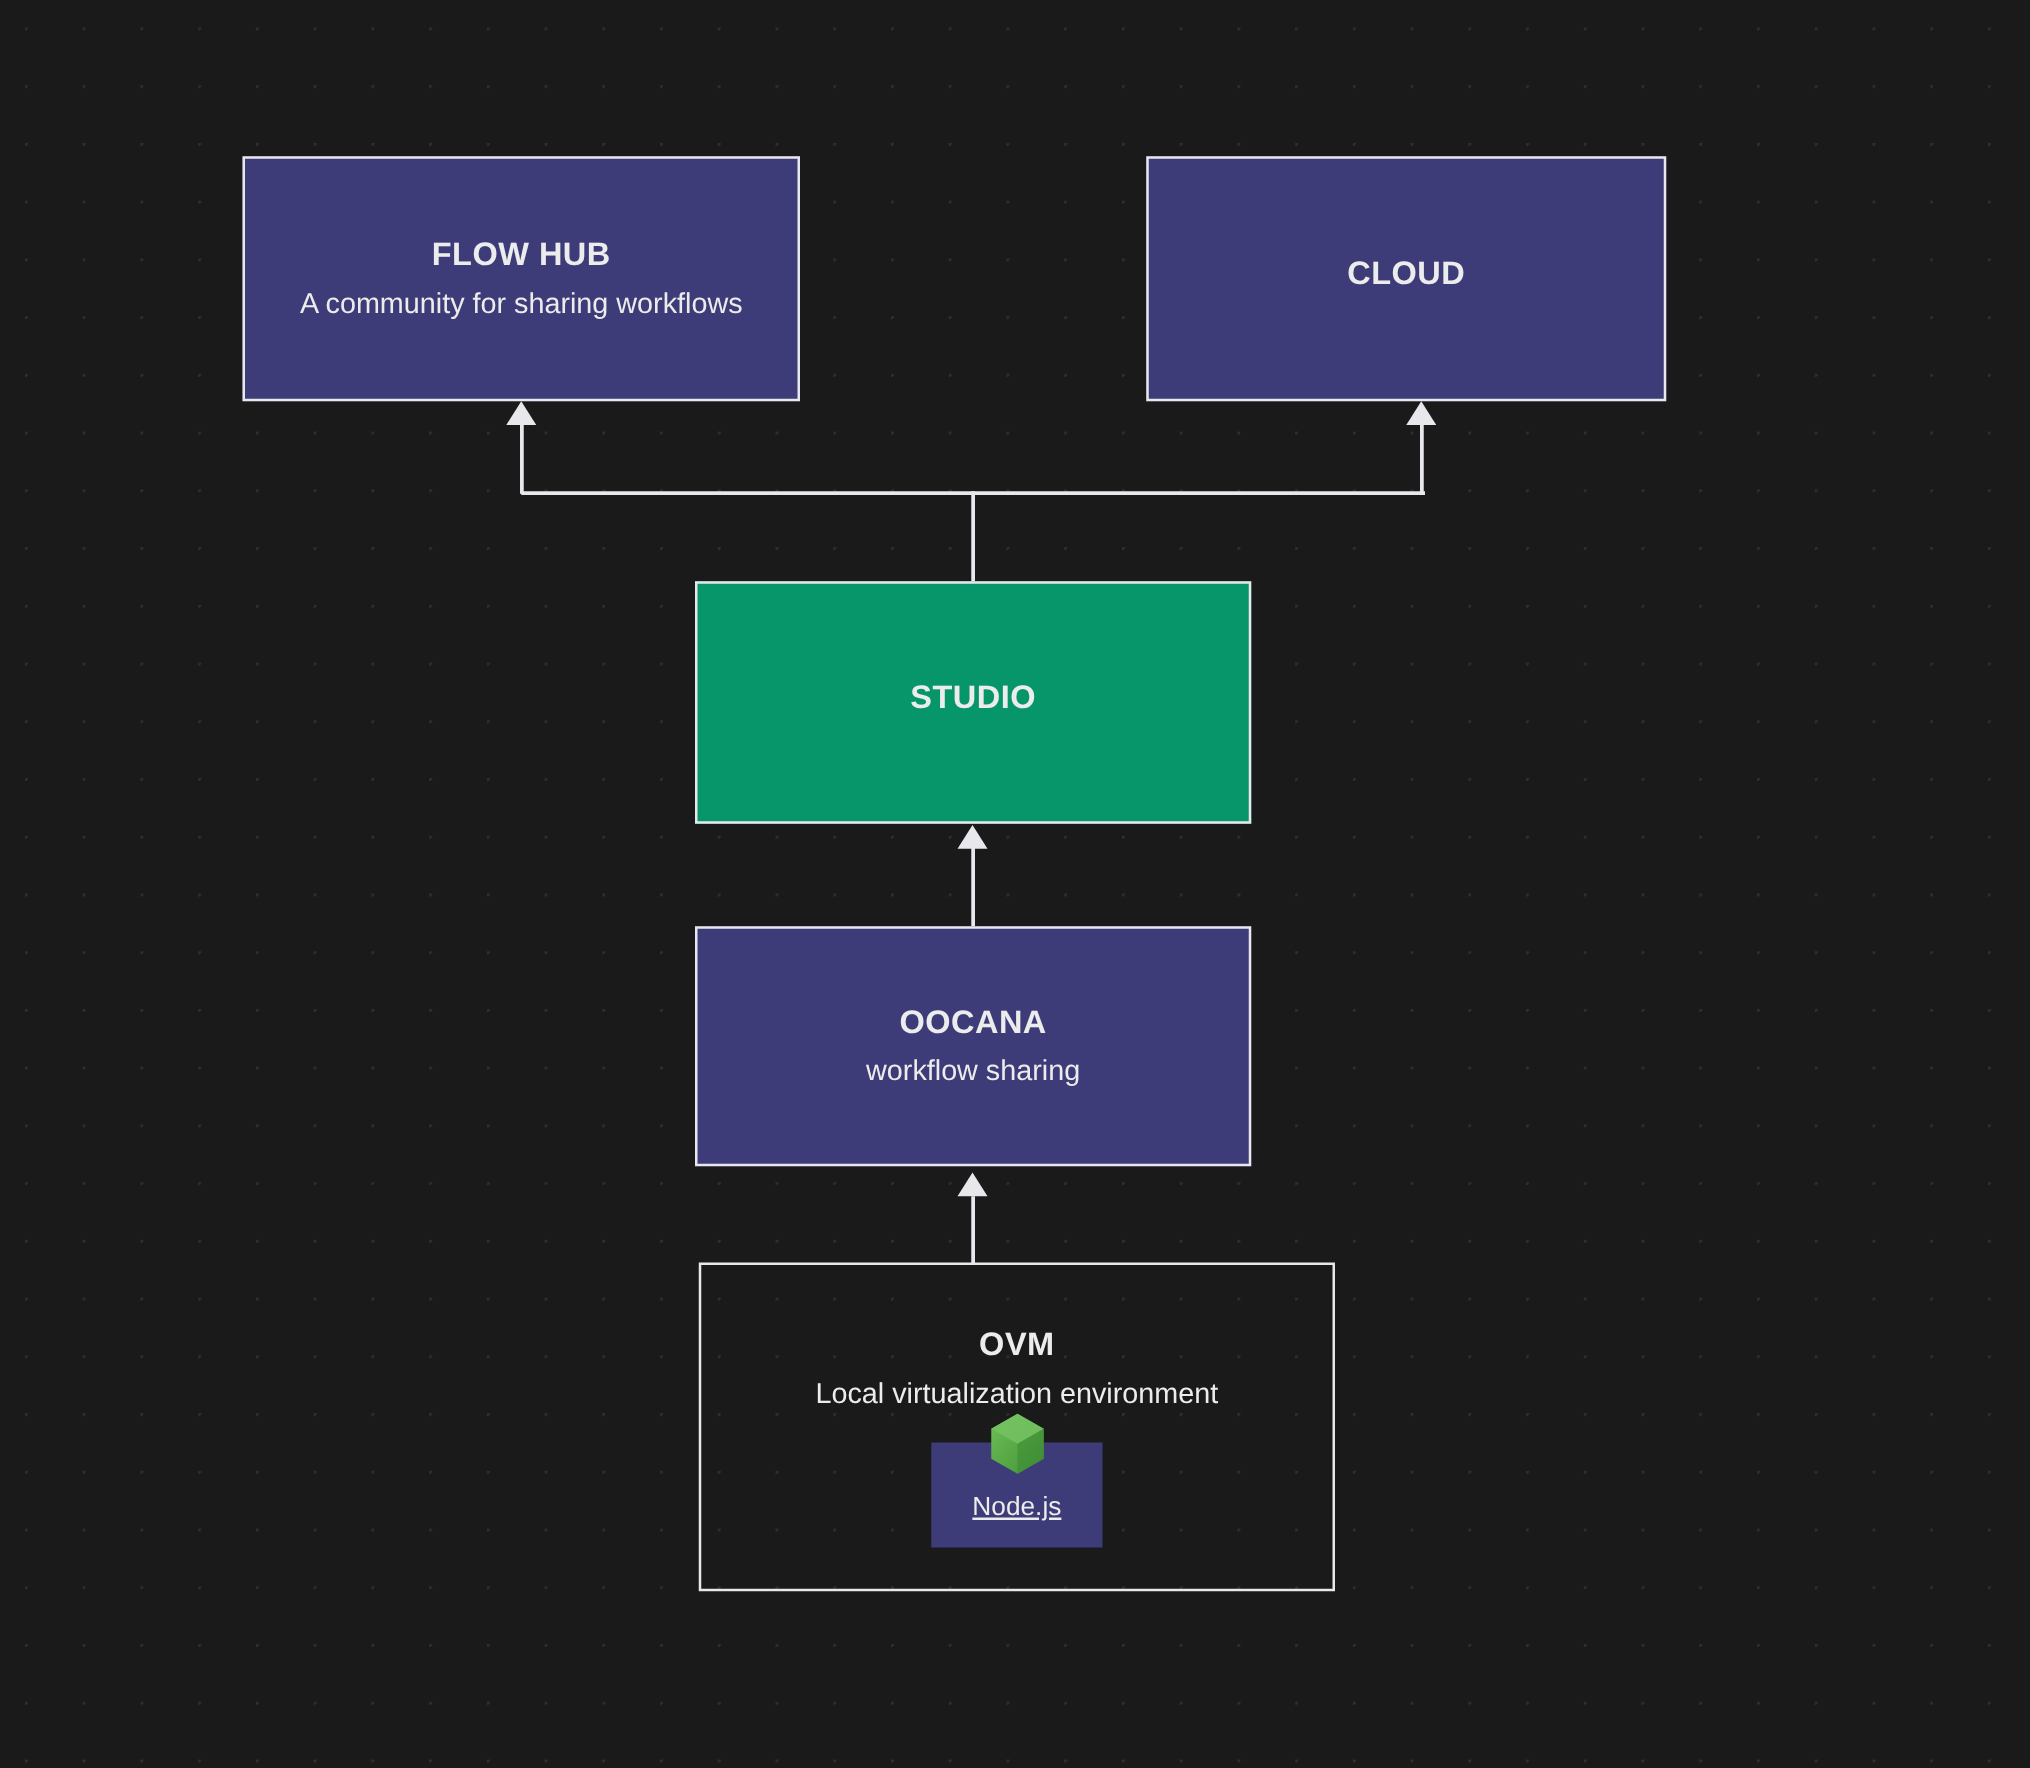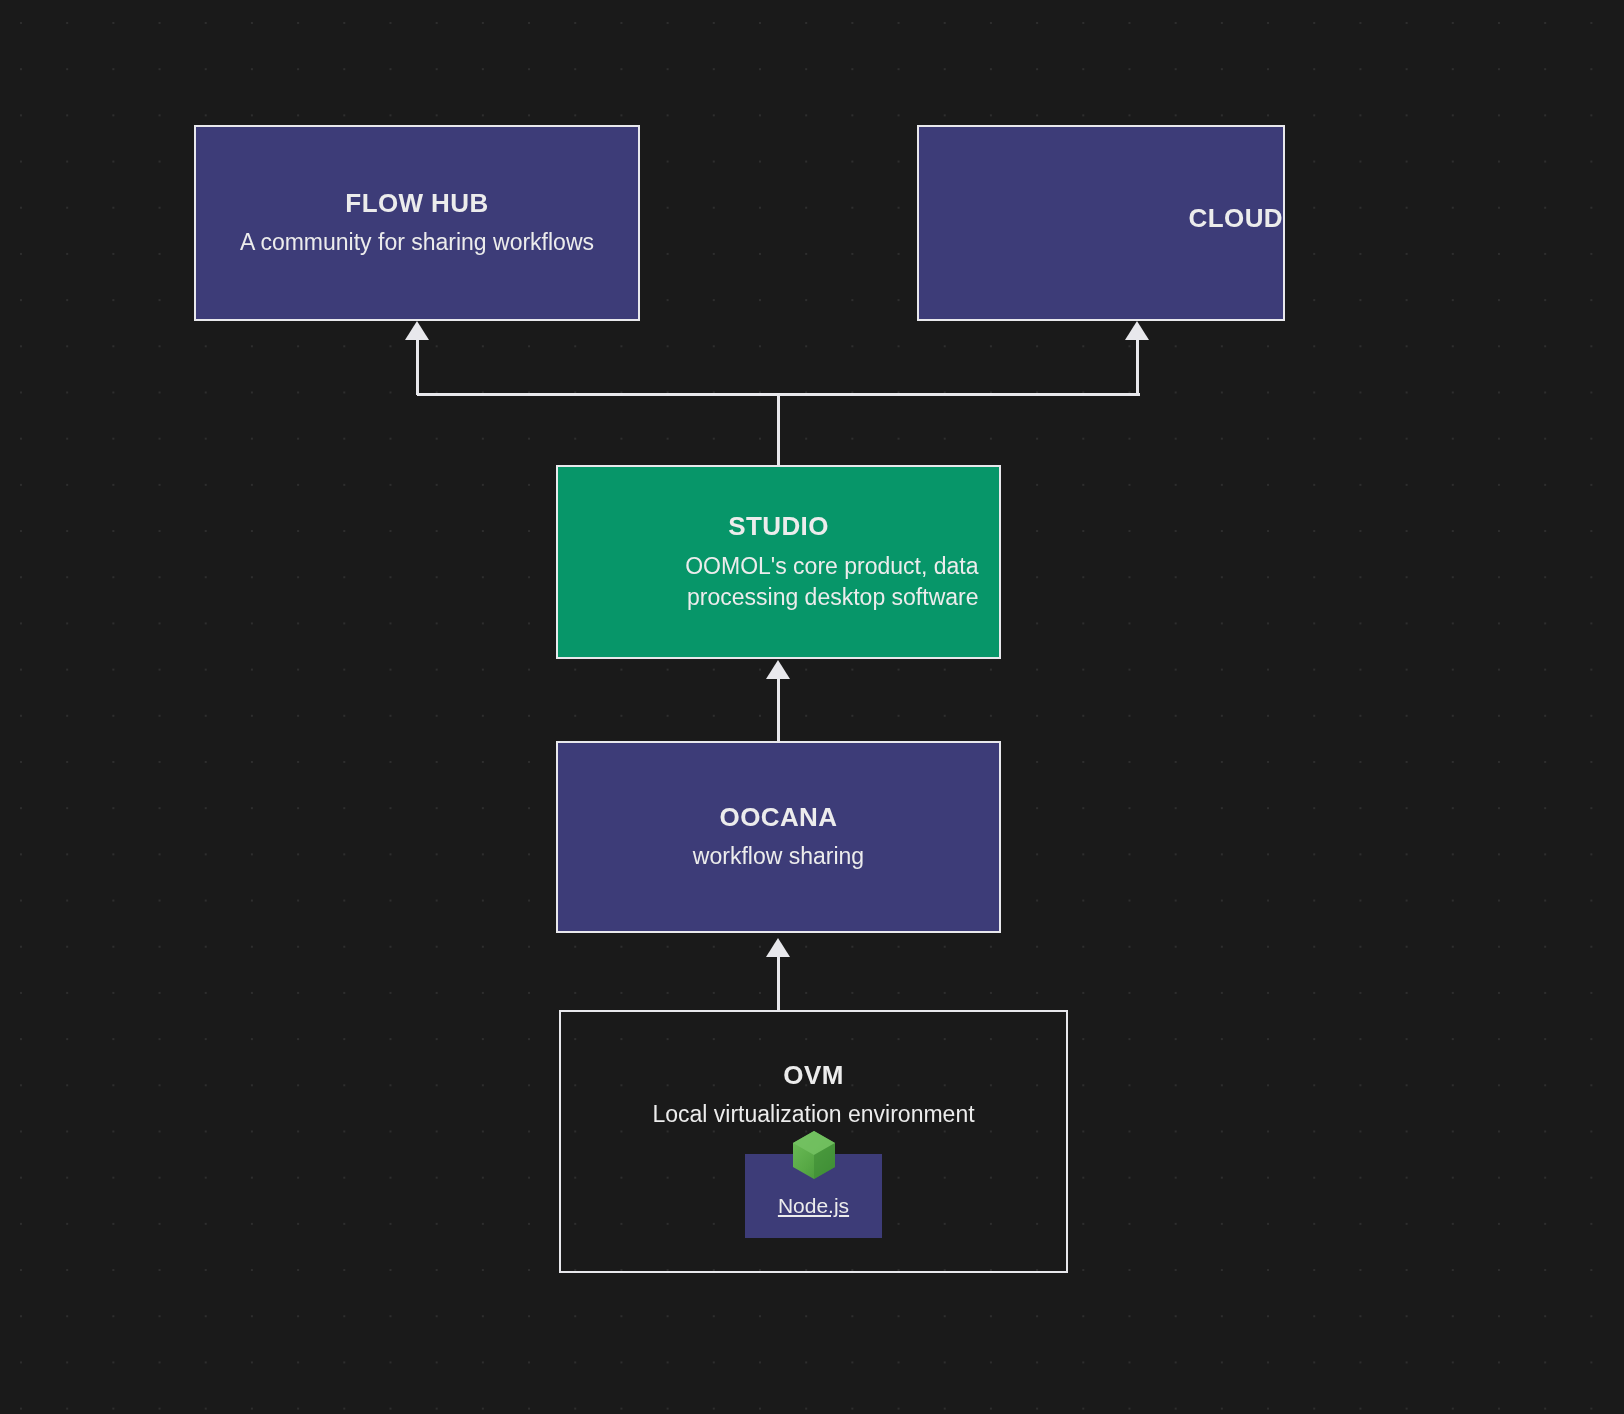--- a/index.html
+++ b/index.html
@@ -42,21 +42,21 @@
     font-weight: 400;
     line-height: 1.35;
     margin: 0;
     padding: 0 14px;
   }
   .purple { background: #3d3c78; }
   .green  { background: #079669; text-align: right; }
   .transparentbox { background: transparent; }
 
   #flow-hub { left: 194px; top: 125px; width: 446px; height: 196px; }
-  #cloud    { left: 917px; top: 125px; width: 368px; height: 196px; align-items: flex-end; }
+  #cloud    { left: 917px; top: 125px; width: 416px; height: 196px; }
   #studio   { left: 556px; top: 465px; width: 445px; height: 194px; }
   #oocana   { left: 556px; top: 741px; width: 445px; height: 192px; text-align: right; }
   #ovm      { left: 559px; top: 1010px; width: 509px; height: 263px;
               justify-content: flex-start; padding-top: 48px; }
 
   
   .runtime-row {
     position: absolute;
     left: 0; right: 0;
     top: 142px;
@@ -130,21 +130,20 @@
     <div class="title">FLOW HUB</div>
     <div class="subtitle">A community for sharing workflows</div>
   </div>
 
   <div id="cloud" class="node purple">
     <div class="title">CLOUD</div>
   </div>
 
   <div id="studio" class="node green">
     <div class="title">STUDIO</div>
-    <div class="subtitle" style="max-width:400px;">OOMOL's core product, data processing desktop software</div>
   </div>
 
   <div id="oocana" class="node purple">
     <div class="title">OOCANA</div>
     <div class="subtitle">workflow sharing</div>
   </div>
 
   <div id="ovm" class="node transparentbox">
     <div class="title">OVM</div>
     <div class="subtitle">Local virtualization environment</div>

